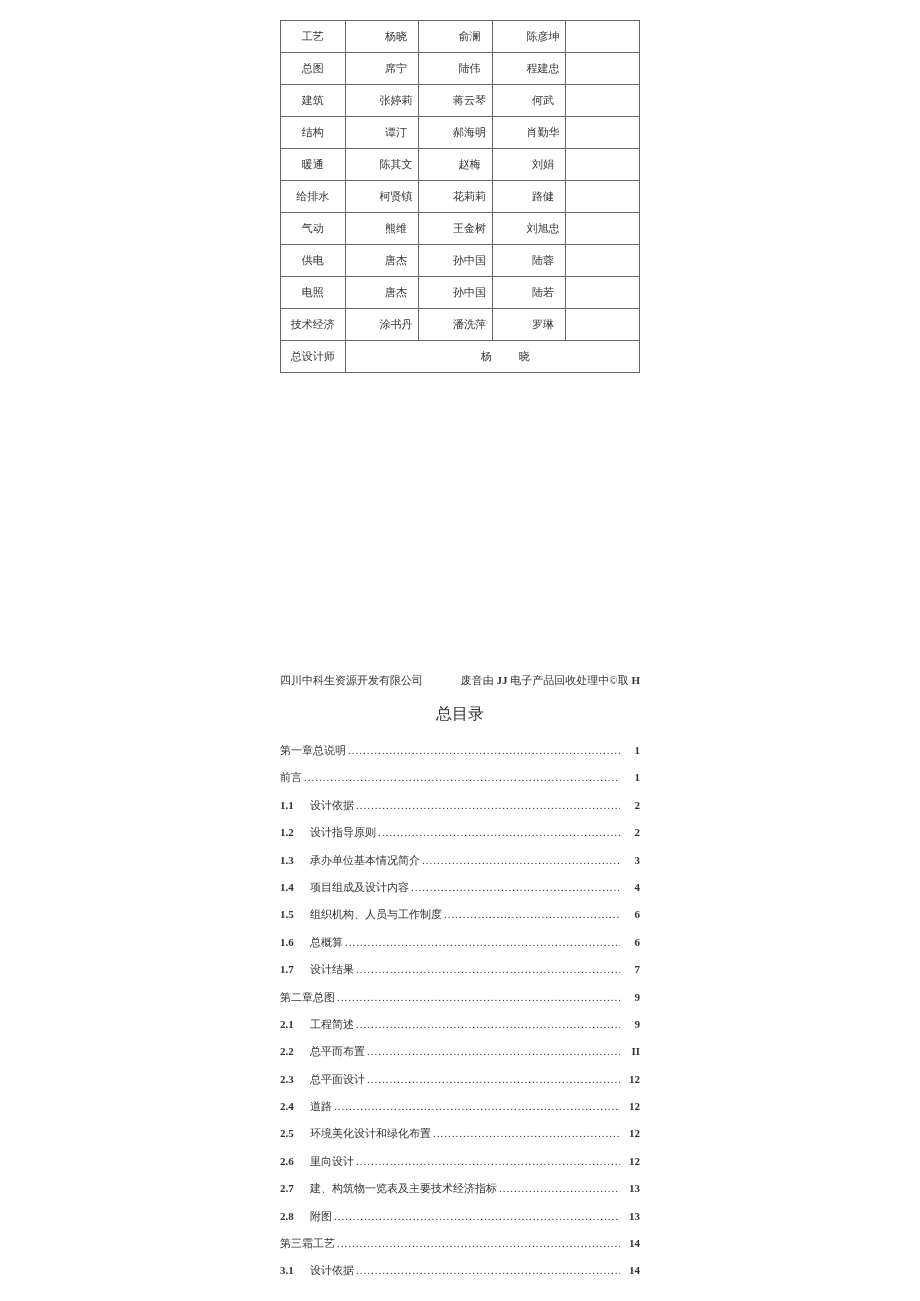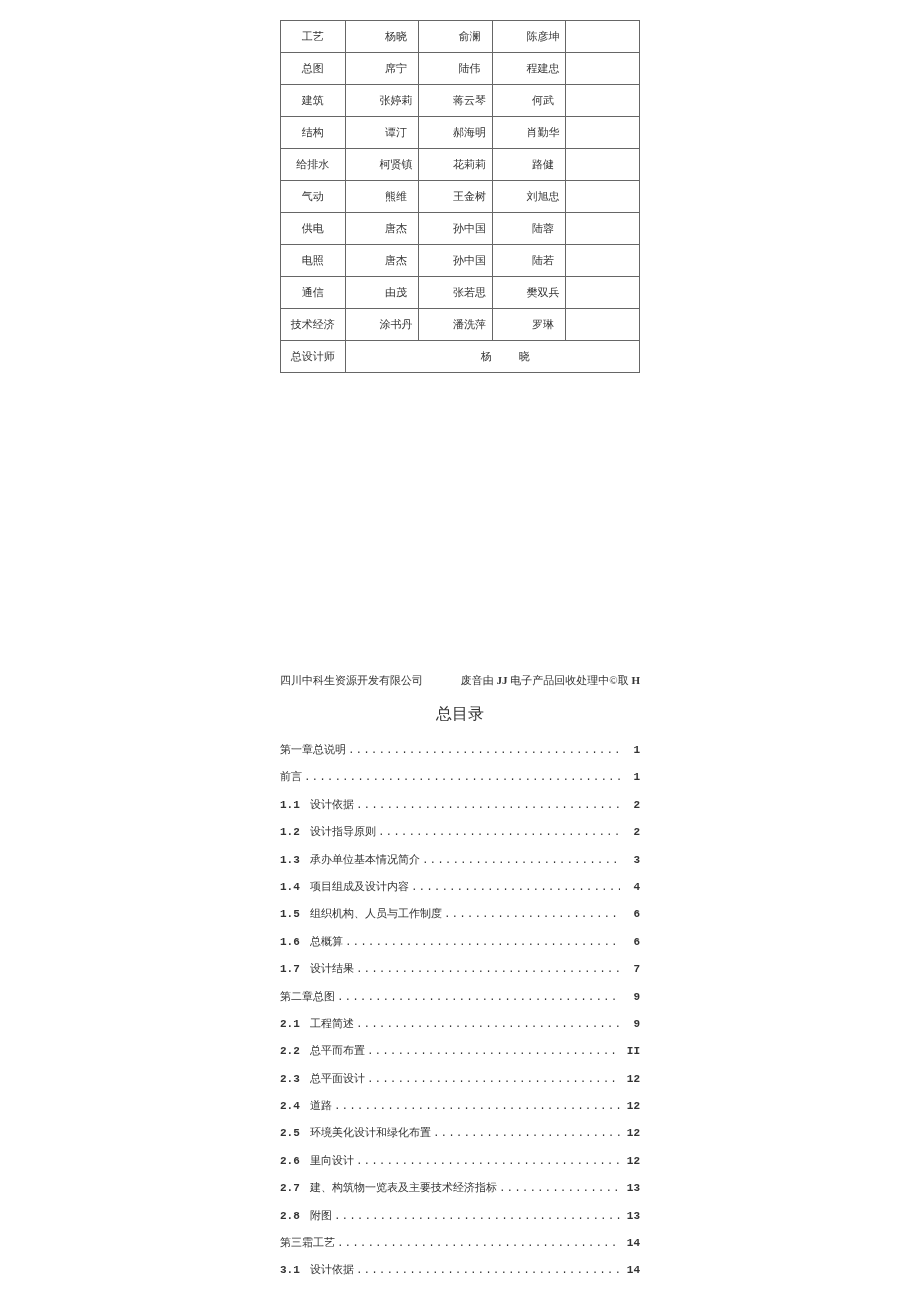--- a/index.html
+++ b/index.html
@@ -43,21 +43,20 @@
       text-align: center;
       font-size: 16px;
       margin-bottom: 18px;
     }
     .toc-line {
       display: flex;
       align-items: baseline;
       font-size: 11px;
       margin-bottom: 12px;
       line-height: 1.4;
-      font-family: Liberation Mono, monospace;
     }
     .toc-num {
       width: 30px;
       flex-shrink: 0;
       font-weight: bold;
     }
     .toc-label { flex-shrink: 0; white-space: nowrap; }
     .toc-dots {
       flex: 1;
       overflow: hidden;
@@ -103,20 +102,27 @@
           <td class="col"></td>
         </tr>
         <tr>
           <td class="col0">结构</td>
           <td class="col">谭汀</td>
           <td class="col">郝海明</td>
           <td class="col">肖勤华</td>
           <td class="col"></td>
         </tr>
         <tr>
+          <td class="col0">暖通</td>
+          <td class="col">陈其文</td>
+          <td class="col">赵梅</td>
+          <td class="col">刘娟</td>
+          <td class="col"></td>
+        </tr>
+        <tr>
           <td class="col0">给排水</td>
           <td class="col">柯贤镇</td>
           <td class="col">花莉莉</td>
           <td class="col">路健</td>
           <td class="col"></td>
         </tr>
         <tr>
           <td class="col0">气动</td>
           <td class="col">熊维</td>
           <td class="col">王金树</td>
@@ -128,27 +134,20 @@
           <td class="col">唐杰</td>
           <td class="col">孙中国</td>
           <td class="col">陆蓉</td>
           <td class="col"></td>
         </tr>
         <tr>
           <td class="col0">电照</td>
           <td class="col">唐杰</td>
           <td class="col">孙中国</td>
           <td class="col">陆若</td>
-          <td class="col"></td>
-        </tr>
-        <tr>
-          <td class="col0">通信</td>
-          <td class="col">由茂</td>
-          <td class="col">张若思</td>
-          <td class="col">樊双兵</td>
           <td class="col"></td>
         </tr>
         <tr>
           <td class="col0">技术经济</td>
           <td class="col">涂书丹</td>
           <td class="col">潘洗萍</td>
           <td class="col">罗琳</td>
           <td class="col"></td>
         </tr>
         <tr>

